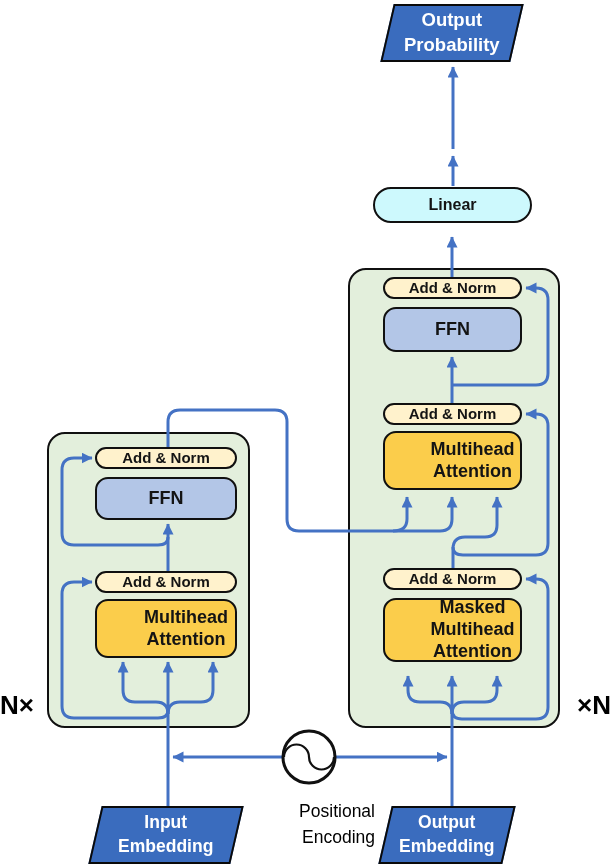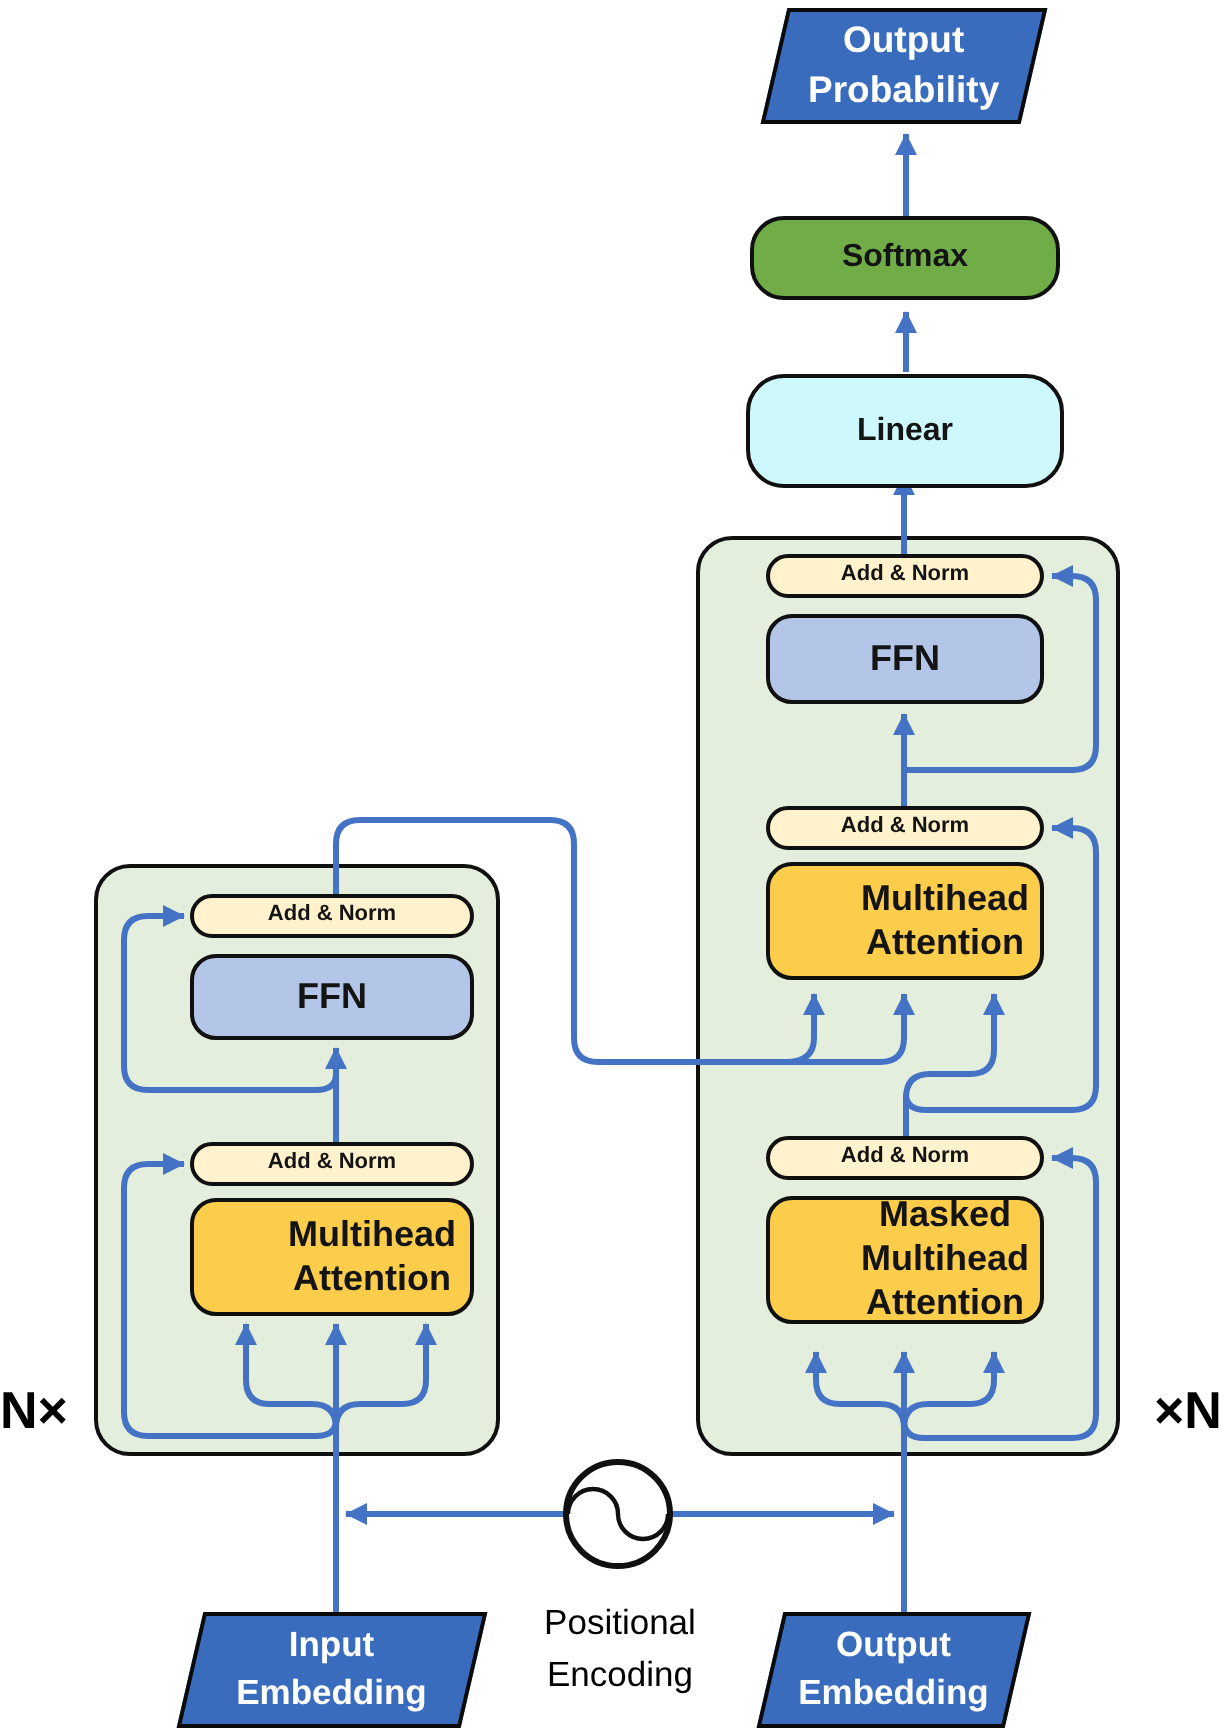--- a/index.html
+++ b/index.html
@@ -17,37 +17,37 @@
   .wires{position:absolute;left:0;top:0;z-index:2;pointer-events:none;}
   .wires path.arrow, .wires path.wire{fill:none;stroke:var(--arrow-blue,#4472C4);stroke-width:3;}
   .wires .blk{stroke:#101010;fill:#ffffff;}
   .wires .sine{stroke:#101010;fill:none;stroke-width:2.2;}
   #ah path{fill:var(--arrow-blue,#4472C4);}
   
   .node{
     display:flex;align-items:center;justify-content:center;text-align:center;
     border:2px solid #101010;z-index:3;font-weight:600;line-height:1.22;
   }
-  .pill{border-radius:12px;font-size:11px;background:var(--pill-cream,#FFF2CC);}
+  .pill{border-radius:12px;font-size:15px;background:var(--pill-cream,#FFF2CC);}
   .box{border-radius:13px;font-size:18px;}
   .ffn{background:var(--ffn-periwinkle,#B3C6E7);}
   .gold{background:var(--attention-gold,#FBCD4B);padding-left:40px;}
   .softmax{background:var(--softmax-green,#70AD47);border-radius:17px;}
   .linear{background:var(--linear-cyan,#CDF9FD);border-radius:19px;}
   
   .para{
     background:var(--embedding-blue,#3A6CBE);border:2.2px solid #0a0a0a;
     transform:skewX(-13deg);z-index:3;display:flex;align-items:center;justify-content:center;
   }
   .para .plabel{transform:skewX(13deg);color:#ffffff;font-weight:700;text-align:center;line-height:1.35;}
   .para-top .plabel{font-size:18.5px;}
   .para-bot .plabel{font-size:17.5px;}
   .ml{white-space:pre-line;}
   .sidelabel{font-size:26px;font-weight:700;z-index:3;color:#000;}
-  .poslabel{font-size:17.5px;text-align:center;line-height:1.5;z-index:3;color:#000;}
+  .poslabel{font-size:17.5px;text-align:right;line-height:1.5;z-index:3;color:#000;}
 </style>
 </head>
 <body>
 
 <div class="canvas">
 
   <div class="abs stage" style="left:47px;top:432px;width:203px;height:296px;"></div>
   <div class="abs stage" style="left:348px;top:268px;width:212px;height:460px;"></div>
 
   <svg class="wires" width="614" height="866" viewBox="0 0 614 866">
@@ -89,25 +89,22 @@
       <circle class="blk" cx="309" cy="757" r="26" stroke-width="3"></circle>
       <path class="sine" d="M284,757 A12.5,12.5 0 0 1 309,757 A12.5,12.5 0 0 0 334,757"></path>
     </g>
   </svg>
 
   <div class="abs para para-top" style="left:387px;top:4px;width:130px;height:58px;">
     <div class="plabel ml">Output
 Probability</div>
   </div>
 
-  <div class="abs node softmax" style="left:375px;top:108px;width:155px;height:42px;">
-    <span>Softmax</span>
-  </div>
 
-  <div class="abs node linear" style="left:373px;top:187px;width:159px;height:57px;">
+  <div class="abs node linear" style="left:373px;top:187px;width:159px;height:36px;">
     <span>Linear</span>
   </div>
 
   <div class="abs node pill" style="left:383px;top:277px;width:139px;height:22px;">
     <span>Add &amp; Norm</span>
   </div>
   <div class="abs node box ffn" style="left:383px;top:307px;width:139px;height:45px;">
     <span>FFN</span>
   </div>
   <div class="abs node pill" style="left:383px;top:403px;width:139px;height:22px;">

